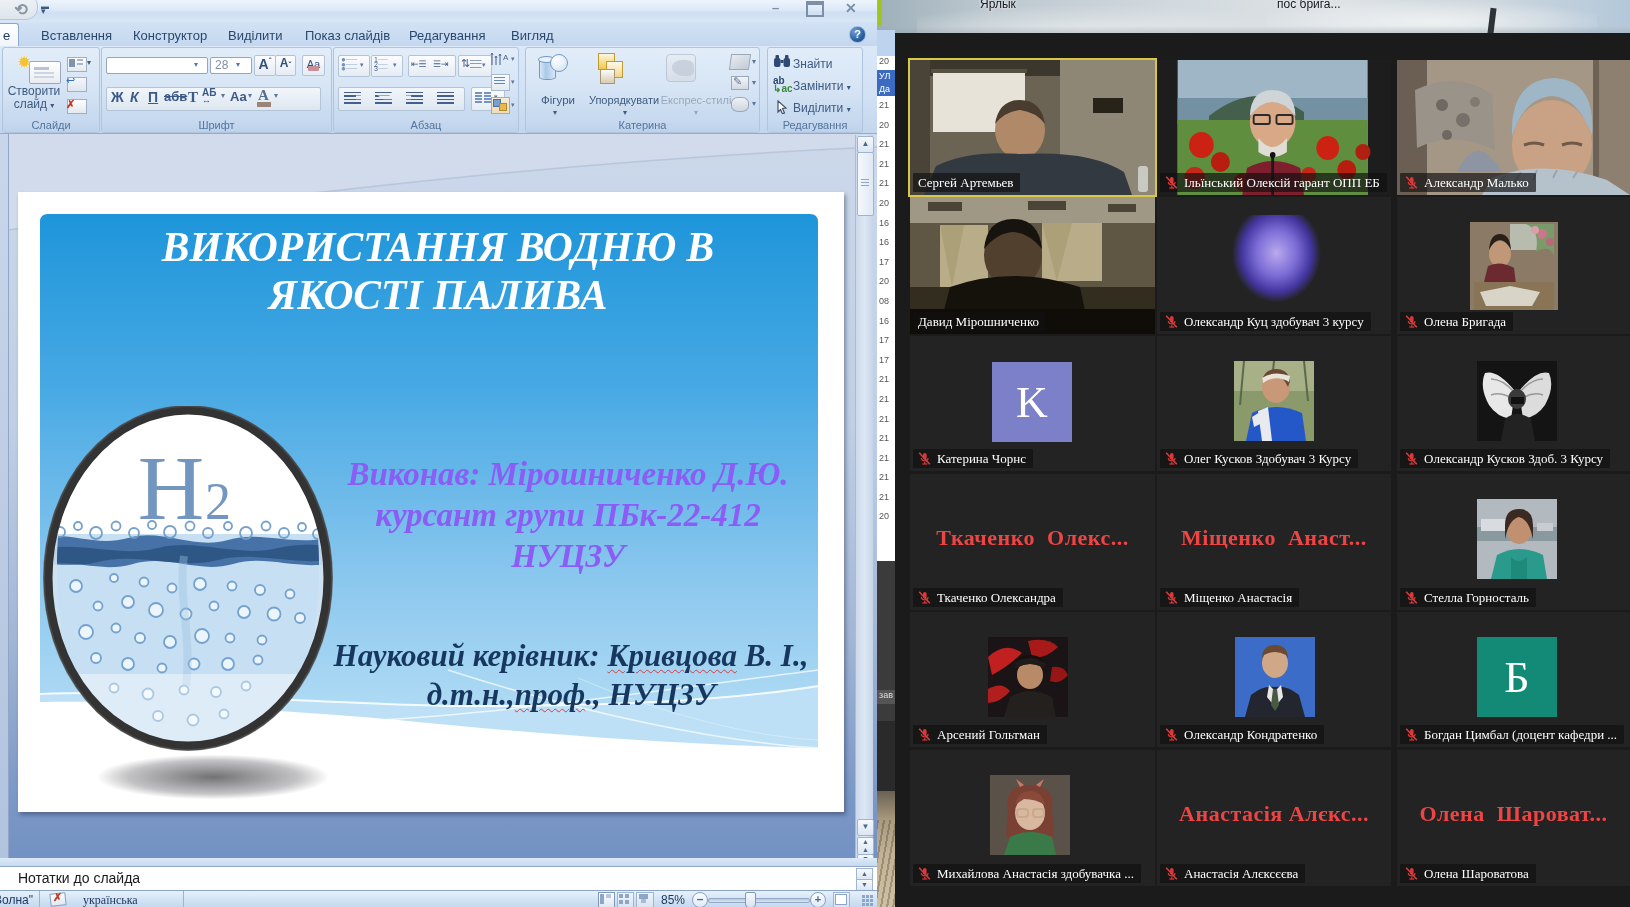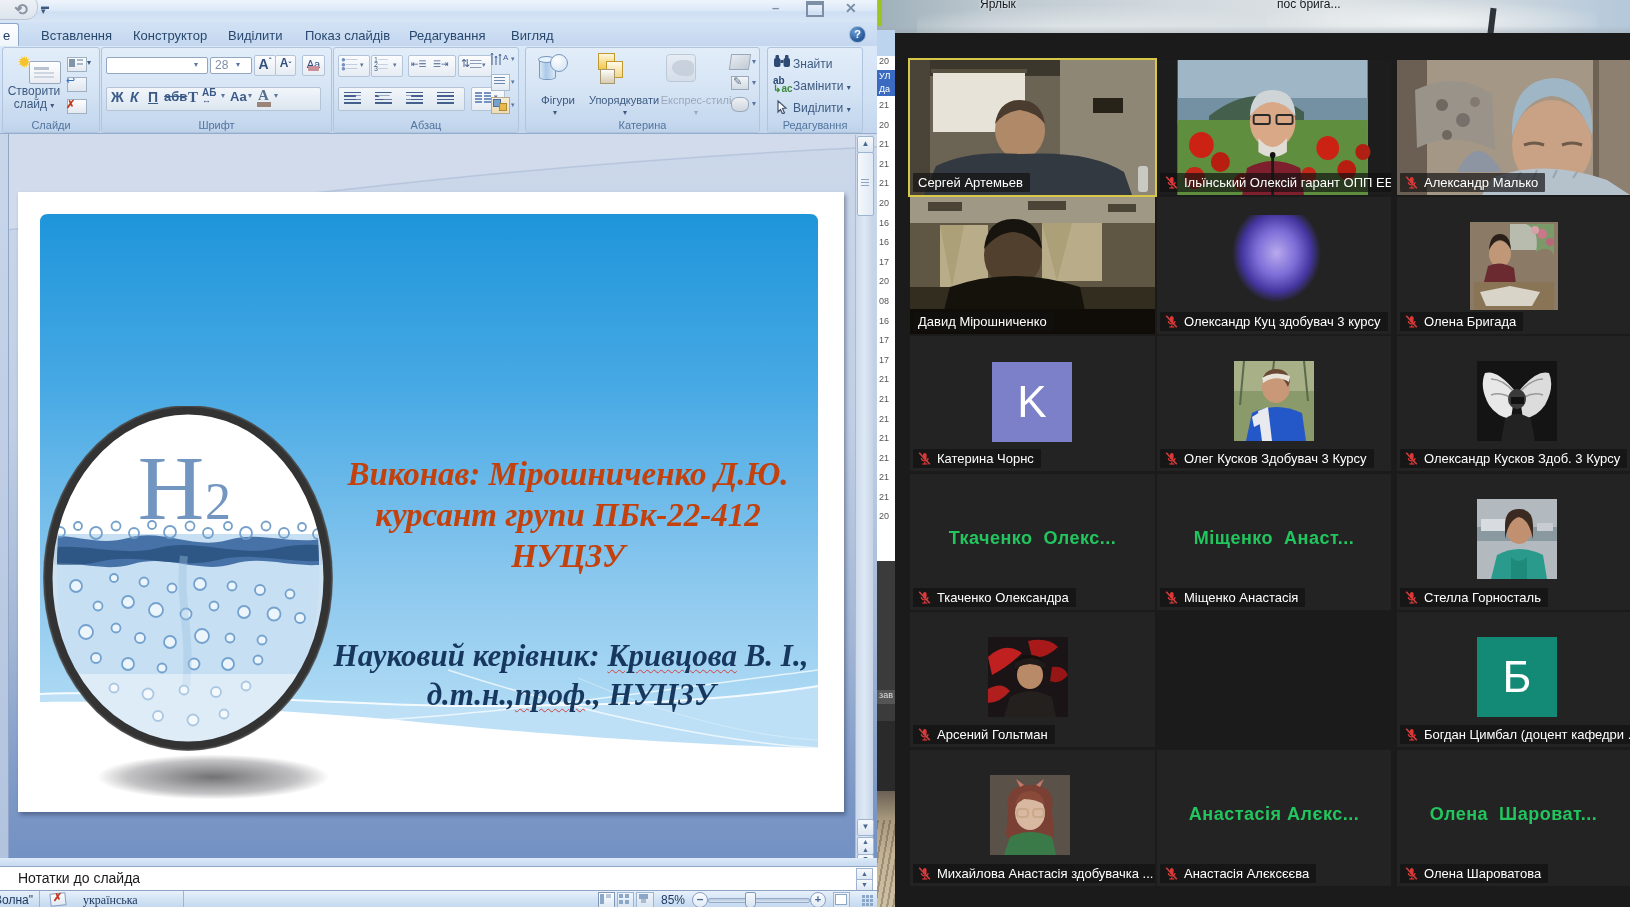--- a/index.html
+++ b/index.html
@@ -31,26 +31,26 @@
   #notes{left:0;top:866px;width:877px;height:24px;background:#fff;border-top:1px solid #8fa8c8;}
   #statusbar{left:0;top:890px;width:877px;height:17px;
     background:linear-gradient(#e8f1fb,#d7e6f6 40%,#c3d7ee);border-top:1px solid #8ba4c6;
     font-size:12px;color:#1f3a60;}
   
   #desk{left:877px;top:0;width:753px;height:907px;background:#9aa8b2;}
   
   #sliver{left:877px;top:30px;width:18px;height:877px;background:#fff;overflow:hidden;}
   
   #zoom{left:895px;top:33px;width:735px;height:874px;background:#1b1b1b;overflow:hidden;}
-  .tile{position:absolute;background:#232323;overflow:hidden;}
+  .tile{position:absolute;background:#232323;overflow:hidden;font-family:Liberation Serif, serif;}
   .nlabel{position:absolute;left:3px;bottom:3px;height:19px;background:rgba(16,16,16,.68);
     color:#fff;font-size:13px;line-height:19px;padding:0 7px 0 5px;white-space:nowrap;
     display:flex;align-items:center;border-radius:1px;}
   .ctext{position:absolute;left:0;right:0;top:0;bottom:8px;display:flex;align-items:center;
-    justify-content:center;color:#22c55e;font-size:18px;font-weight:bold;letter-spacing:.5px;}
+    justify-content:center;color:#ef4444;font-size:22px;font-weight:bold;letter-spacing:.5px;}
   .mic{display:inline-block;width:13px;height:13px;margin-right:6px;flex:none;}
 </style>
 </head>
 <body>
 
 <div class="abs" id="desk">
 
   <div class="abs" style="left:0;top:0;width:753px;height:40px;background:linear-gradient(90deg,#9fb0ba,#bcc8cf 15%,#d3dadf 40%,#dde2e5 62%,#cfd8de 80%,#b4c8da);"></div>
   <div class="abs" style="left:40px;top:6px;width:380px;height:32px;background:radial-gradient(ellipse at 45% 90%,#e6eaec,rgba(230,234,236,0) 75%);"></div>
   <div class="abs" style="left:390px;top:2px;width:330px;height:36px;background:radial-gradient(ellipse at 50% 55%,#eef1f2,rgba(238,241,242,0) 78%);"></div>
@@ -311,20 +311,37 @@
       <path d="M16,80 L22,60 Q42,48 64,60 L68,80 Z" fill="#23201e"></path>
     </svg>
     <div class="nlabel"><svg class="mic" viewBox="0 0 13 13">
           <rect x="5" y="1" width="3.6" height="6.5" rx="1.8" fill="#e03636"></rect>
           <path d="M3.2,6.2 a3.6,3.6 0 0 0 7,0" stroke="#e03636" fill="none" stroke-width="1.2"></path>
           <line x1="6.8" y1="10" x2="6.8" y2="12" stroke="#e03636" stroke-width="1.2"></line>
           <line x1="4.3" y1="12" x2="9.3" y2="12" stroke="#e03636" stroke-width="1.2"></line>
           <line x1="1.2" y1="0.8" x2="11.8" y2="12.2" stroke="#d04040" stroke-width="1.6"></line>
         </svg>Арсений Гольтман</div>
   </div>
+  <div class="tile" style="left:262px;top:579px;width:234px;height:135px;">
+    <svg class="abs" style="left:78px;top:25px;" width="80" height="80" viewBox="0 0 80 80">
+      <rect width="80" height="80" fill="#3a6cc8"></rect>
+      <ellipse cx="40" cy="26" rx="13" ry="15" fill="#d0a888"></ellipse>
+      <path d="M27,22 Q27,8 40,8 Q53,8 53,22 L51,18 Q40,12 29,18 Z" fill="#6a4a30"></path>
+      <path d="M10,80 L16,58 Q28,48 40,50 Q52,48 64,58 L70,80 Z" fill="#23262e"></path>
+      <path d="M34,48 L40,54 L46,48 L48,60 L40,70 L32,60 Z" fill="#e8e8ea"></path>
+      <path d="M38,52 L42,52 L44,68 L40,74 L36,68 Z" fill="#4a5a42"></path>
+    </svg>
+    <div class="nlabel"><svg class="mic" viewBox="0 0 13 13">
+          <rect x="5" y="1" width="3.6" height="6.5" rx="1.8" fill="#e03636"></rect>
+          <path d="M3.2,6.2 a3.6,3.6 0 0 0 7,0" stroke="#e03636" fill="none" stroke-width="1.2"></path>
+          <line x1="6.8" y1="10" x2="6.8" y2="12" stroke="#e03636" stroke-width="1.2"></line>
+          <line x1="4.3" y1="12" x2="9.3" y2="12" stroke="#e03636" stroke-width="1.2"></line>
+          <line x1="1.2" y1="0.8" x2="11.8" y2="12.2" stroke="#d04040" stroke-width="1.6"></line>
+        </svg>Олександр Кондратенко</div>
+  </div>
   <div class="tile" style="left:502px;top:579px;width:233px;height:135px;">
     <div class="abs" style="left:80px;top:25px;width:80px;height:80px;background:#128a76;color:#fff;font-size:44px;display:flex;align-items:center;justify-content:center;">Б</div>
     <div class="nlabel"><svg class="mic" viewBox="0 0 13 13">
           <rect x="5" y="1" width="3.6" height="6.5" rx="1.8" fill="#e03636"></rect>
           <path d="M3.2,6.2 a3.6,3.6 0 0 0 7,0" stroke="#e03636" fill="none" stroke-width="1.2"></path>
           <line x1="6.8" y1="10" x2="6.8" y2="12" stroke="#e03636" stroke-width="1.2"></line>
           <line x1="4.3" y1="12" x2="9.3" y2="12" stroke="#e03636" stroke-width="1.2"></line>
           <line x1="1.2" y1="0.8" x2="11.8" y2="12.2" stroke="#d04040" stroke-width="1.6"></line>
         </svg>Богдан Цимбал (доцент кафедри ...</div>
   </div>
@@ -566,22 +583,23 @@
       <path d="M22,30 Q22,22 30,22 L792,22 Q800,22 800,30 L800,495 C720,508 560,516 420,514 C280,511 120,498 22,502 Z" fill="url(#hdr)"></path>
 
       <path d="M22,502 C120,498 280,511 420,514 C560,516 720,508 800,495 L800,556 C640,552 500,540 380,528 C250,517 100,508 22,510 Z" fill="#b6ddf5" opacity="0.9"></path>
 
       <path d="M22,502 C140,497 300,512 440,514 C600,515 720,507 800,494" stroke="#ffffff" stroke-width="2" fill="none" opacity="0.85"></path>
       <path d="M360,528 C500,520 660,496 800,478" stroke="#ffffff" stroke-width="1.5" fill="none" opacity="0.7"></path>
       <path d="M430,478 C560,520 700,550 800,556" stroke="#ffffff" stroke-width="1.5" fill="none" opacity="0.7"></path>
       <path d="M560,486 C650,525 740,545 800,548" stroke="#dff0fa" stroke-width="1.2" fill="none" opacity="0.55"></path>
     </svg>
 
-
-    <div class="abs" style="left:242px;top:262px;width:616px;text-align:center;font-family:'Liberation Serif',serif;font-style:italic;font-weight:bold;font-size:33px;line-height:41px;color:#c2410c;">Виконав: Мірошниченко Д.Ю.<br>курсант групи ПБк-22-412<br>НУЦЗУ</div>
+    <div class="abs" style="left:50px;top:31px;width:740px;text-align:center;font-family:'Liberation Serif',serif;font-style:italic;font-weight:bold;font-size:41.5px;line-height:48px;color:#fff;">ВИКОРИСТАННЯ ВОДНЮ В<br>ЯКОСТІ ПАЛИВА</div>
+
+    <div class="abs" style="left:242px;top:262px;width:616px;text-align:center;font-family:'Liberation Serif',serif;font-style:italic;font-weight:bold;font-size:33px;line-height:41px;color:#8b5cf6;">Виконав: Мірошниченко Д.Ю.<br>курсант групи ПБк-22-412<br>НУЦЗУ</div>
     <div class="abs" style="left:245px;top:444px;width:616px;text-align:center;font-family:'Liberation Serif',serif;font-style:italic;font-weight:bold;font-size:31px;line-height:39px;color:#17375e;">Науковий керівник: <span style="text-decoration:underline wavy #d04040 1px;text-underline-offset:3px;">Кривцова</span> В. І.,<br>д.т.н.,<span style="text-decoration:underline wavy #d04040 1px;text-underline-offset:3px;">проф</span>., НУЦЗУ</div>
 
     <div class="abs" style="left:40px;top:555px;width:310px;height:60px;background:radial-gradient(ellipse 50% 50% at 50% 50%,rgba(66,66,70,.75),rgba(105,105,110,.4) 55%,transparent 75%);"></div>
 
     <svg class="abs" style="left:20px;top:214px;" width="300" height="350" viewBox="0 0 300 350">
       <defs>
         <clipPath id="bub">
             <ellipse cx="150" cy="172" rx="140" ry="168"></ellipse>
           </clipPath>
       </defs>

